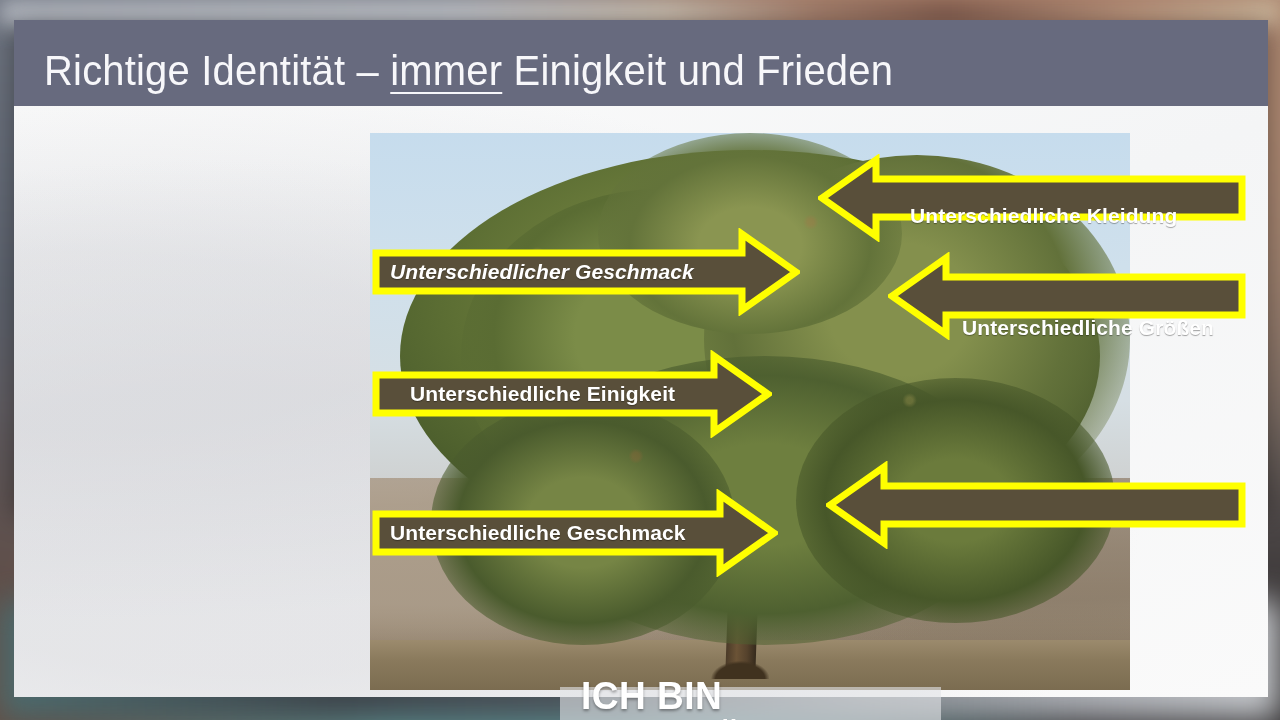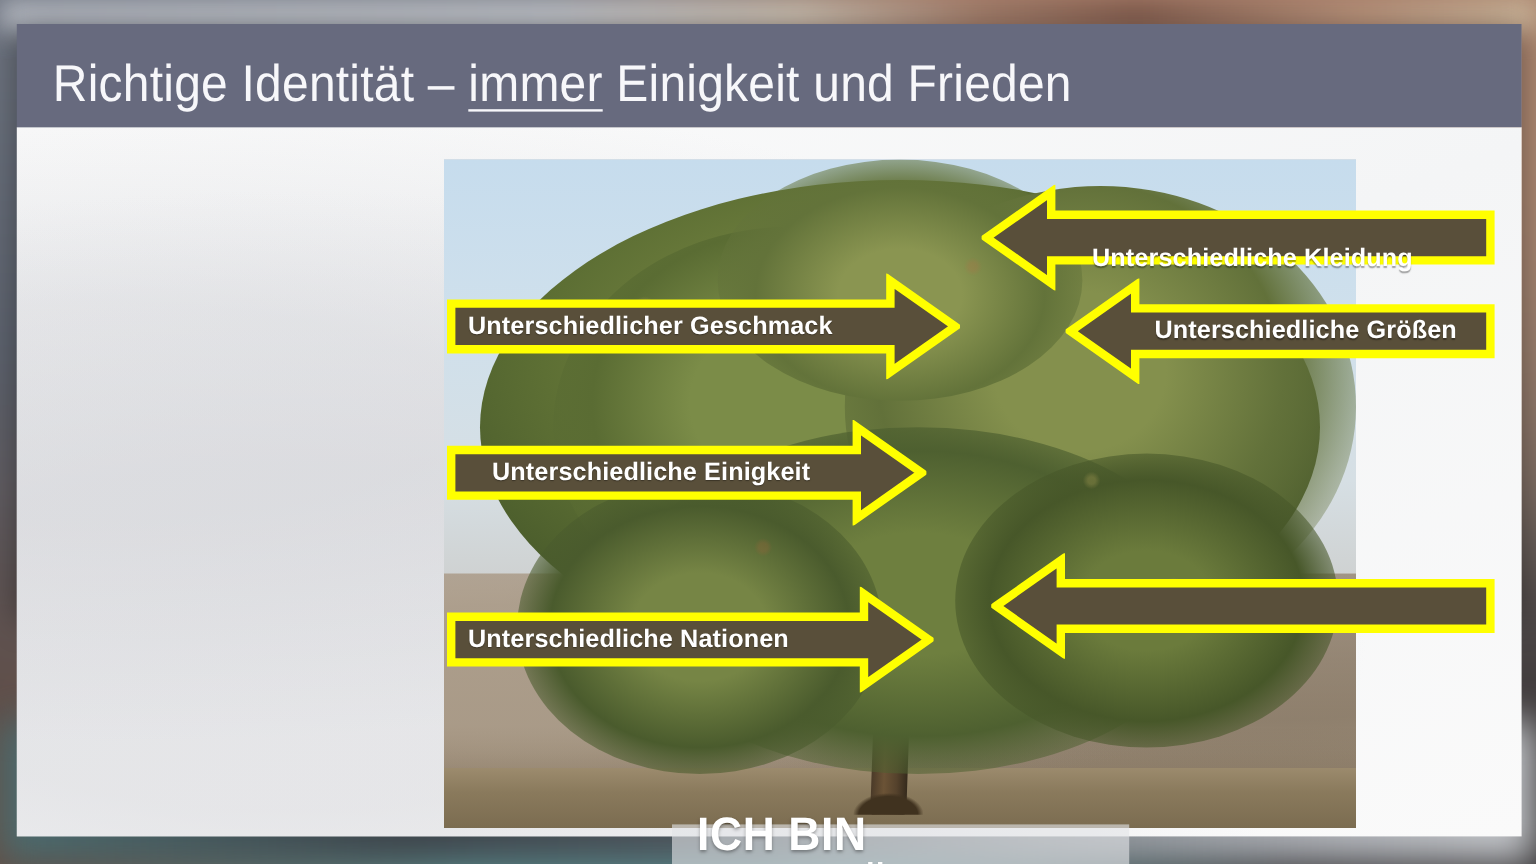--- a/index.html
+++ b/index.html
@@ -144,28 +144,28 @@
 
   </div>
 
   <div class="arrow" id="a0" style="left:818px;top:154px;width:428px;height:88px;">
     <svg class="shape" viewBox="0 0 428 88" preserveAspectRatio="none">
       <polygon points="4,44 58,6 58,25 424,25 424,63 58,63 58,82" fill="#594f3a" stroke="#ffff00" stroke-width="7" stroke-linejoin="miter"></polygon>
     </svg>
     <span class="label" style="margin-left:92px;margin-top:36px;">Unterschiedliche Kleidung</span>
   </div>
 
-  <div class="arrow" id="a1" style="left:372px;top:228px;width:428px;height:88px;">
+  <div class="arrow" id="a1" style="left:372px;top:228px;width:428px;height:88px;font-style:italic;">
     <svg class="shape" viewBox="0 0 428 88" preserveAspectRatio="none">
       <polygon points="424,44 370,6 370,25 4,25 4,63 370,63 370,82" fill="#594f3a" stroke="#ffff00" stroke-width="7" stroke-linejoin="miter"></polygon>
     </svg>
     <span class="label" style="margin-left:18px;">Unterschiedlicher Geschmack</span>
   </div>
 
-  <div class="arrow" id="a2" style="left:888px;top:232px;width:358px;height:88px;">
+  <div class="arrow" id="a2" style="left:888px;top:252px;width:358px;height:88px;align-items:flex-end;">
     <svg class="shape" viewBox="0 0 358 88" preserveAspectRatio="none">
       <polygon points="4,44 58,6 58,25 354,25 354,63 58,63 58,82" fill="#594f3a" stroke="#ffff00" stroke-width="7" stroke-linejoin="miter"></polygon>
     </svg>
     <span class="label" style="margin-left:74px;">Unterschiedliche Größen</span>
   </div>
 
   <div class="arrow" id="a3" style="left:372px;top:350px;width:400px;height:88px;">
     <svg class="shape" viewBox="0 0 400 88" preserveAspectRatio="none">
       <polygon points="396,44 342,6 342,25 4,25 4,63 342,63 342,82" fill="#594f3a" stroke="#ffff00" stroke-width="7" stroke-linejoin="miter"></polygon>
     </svg>
@@ -175,16 +175,16 @@
   <div class="arrow" id="a4" style="left:826px;top:461px;width:420px;height:88px;">
     <svg class="shape" viewBox="0 0 420 88" preserveAspectRatio="none">
       <polygon points="4,44 58,6 58,25 416,25 416,63 58,63 58,82" fill="#594f3a" stroke="#ffff00" stroke-width="7" stroke-linejoin="miter"></polygon>
     </svg>
   </div>
 
   <div class="arrow" id="a5" style="left:372px;top:489px;width:406px;height:88px;">
     <svg class="shape" viewBox="0 0 406 88" preserveAspectRatio="none">
       <polygon points="402,44 348,6 348,25 4,25 4,63 348,63 348,82" fill="#594f3a" stroke="#ffff00" stroke-width="7" stroke-linejoin="miter"></polygon>
     </svg>
-    <span class="label" style="margin-left:18px;">Unterschiedliche Nationen</span>
+    <span class="label" style="margin-left:18px;">Unterschiedliche Geschmack</span>
   </div>
 
 </div>
 
 </body></html>

